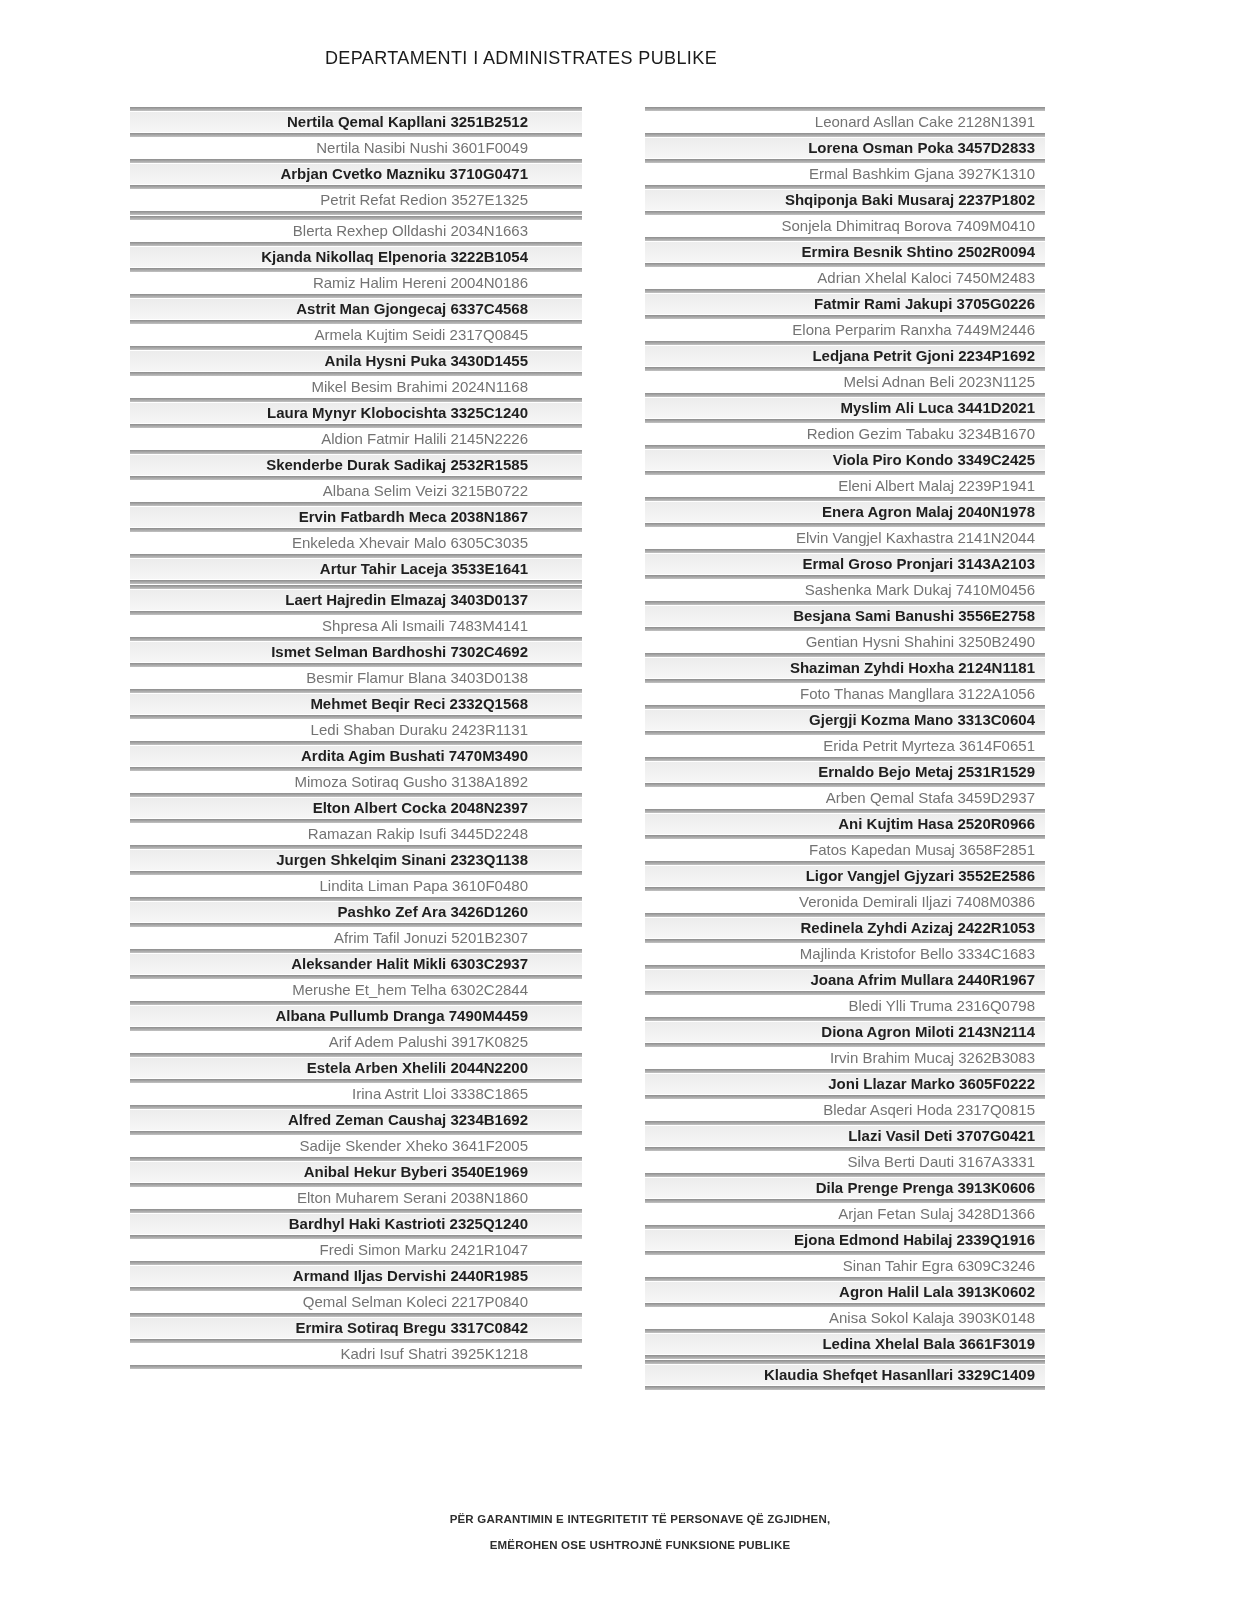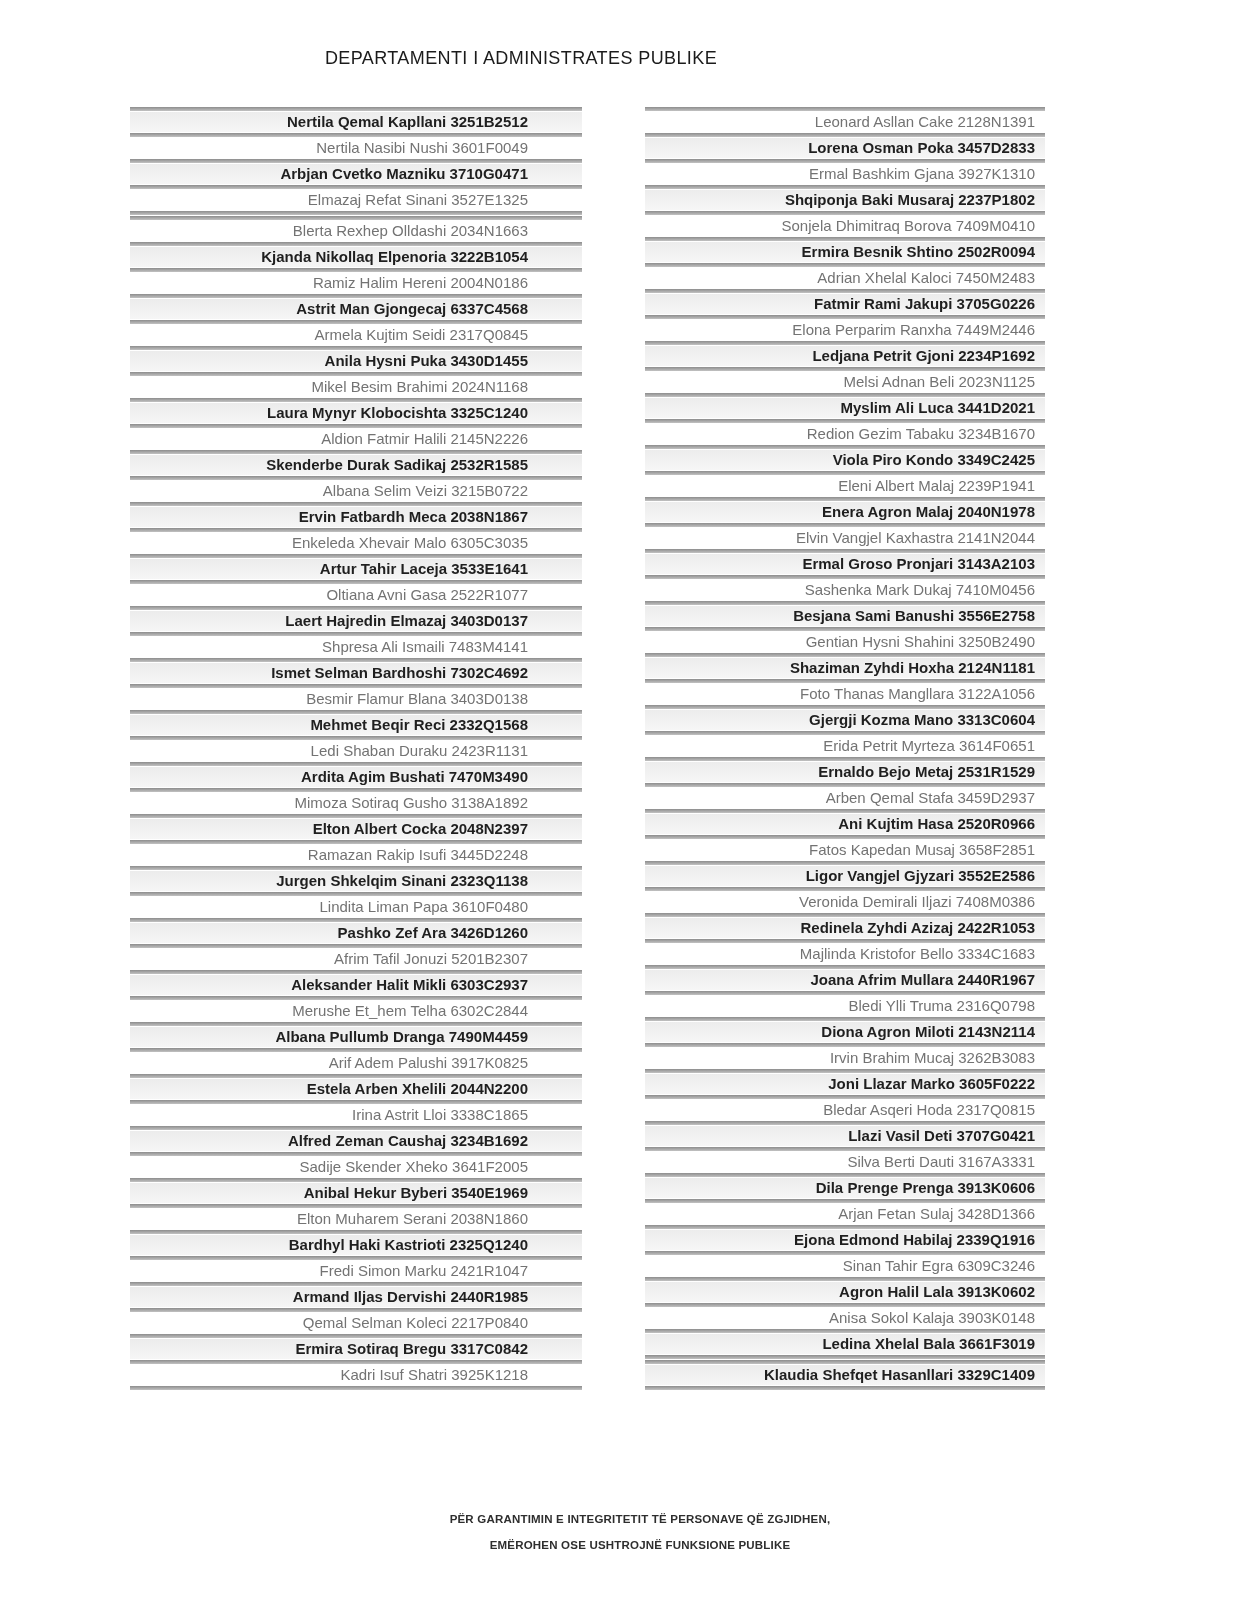--- a/index.html
+++ b/index.html
@@ -61,21 +61,21 @@
 <div class="page-title">DEPARTAMENTI I ADMINISTRATES PUBLIKE</div>
 
 <div class="name-column col-left">
     <div class="bar"></div>
     <div class="row shaded">Nertila Qemal Kapllani 3251B2512</div>
     <div class="bar"></div>
     <div class="row plain">Nertila Nasibi Nushi 3601F0049</div>
     <div class="bar"></div>
     <div class="row shaded">Arbjan Cvetko Mazniku 3710G0471</div>
     <div class="bar"></div>
-    <div class="row plain">Elmazaj Refat Sinani 3527E1325</div>
+    <div class="row plain">Petrit Refat Redion 3527E1325</div>
     <div class="bar"></div>
     <div class="bar"></div>
     <div class="row plain">Blerta Rexhep Olldashi 2034N1663</div>
     <div class="bar"></div>
     <div class="row shaded">Kjanda Nikollaq Elpenoria 3222B1054</div>
     <div class="bar"></div>
     <div class="row plain">Ramiz Halim Hereni 2004N0186</div>
     <div class="bar"></div>
     <div class="row shaded">Astrit Man Gjongecaj 6337C4568</div>
     <div class="bar"></div>
@@ -92,21 +92,20 @@
     <div class="row shaded">Skenderbe Durak Sadikaj 2532R1585</div>
     <div class="bar"></div>
     <div class="row plain">Albana Selim Veizi 3215B0722</div>
     <div class="bar"></div>
     <div class="row shaded">Ervin Fatbardh Meca 2038N1867</div>
     <div class="bar"></div>
     <div class="row plain">Enkeleda Xhevair Malo 6305C3035</div>
     <div class="bar"></div>
     <div class="row shaded">Artur Tahir Laceja 3533E1641</div>
     <div class="bar"></div>
-    <div class="row plain">Oltiana Avni Gasa 2522R1077</div>
     <div class="bar"></div>
     <div class="row shaded">Laert Hajredin Elmazaj 3403D0137</div>
     <div class="bar"></div>
     <div class="row plain">Shpresa Ali Ismaili 7483M4141</div>
     <div class="bar"></div>
     <div class="row shaded">Ismet Selman Bardhoshi 7302C4692</div>
     <div class="bar"></div>
     <div class="row plain">Besmir Flamur Blana 3403D0138</div>
     <div class="bar"></div>
     <div class="row shaded">Mehmet Beqir Reci 2332Q1568</div>

